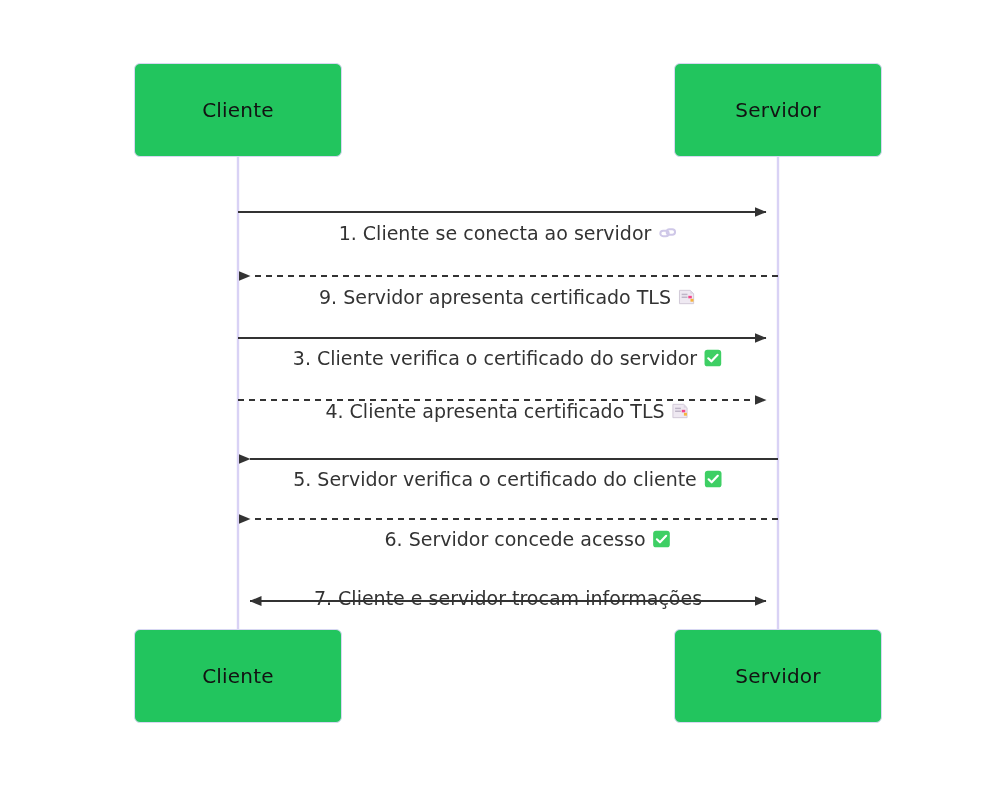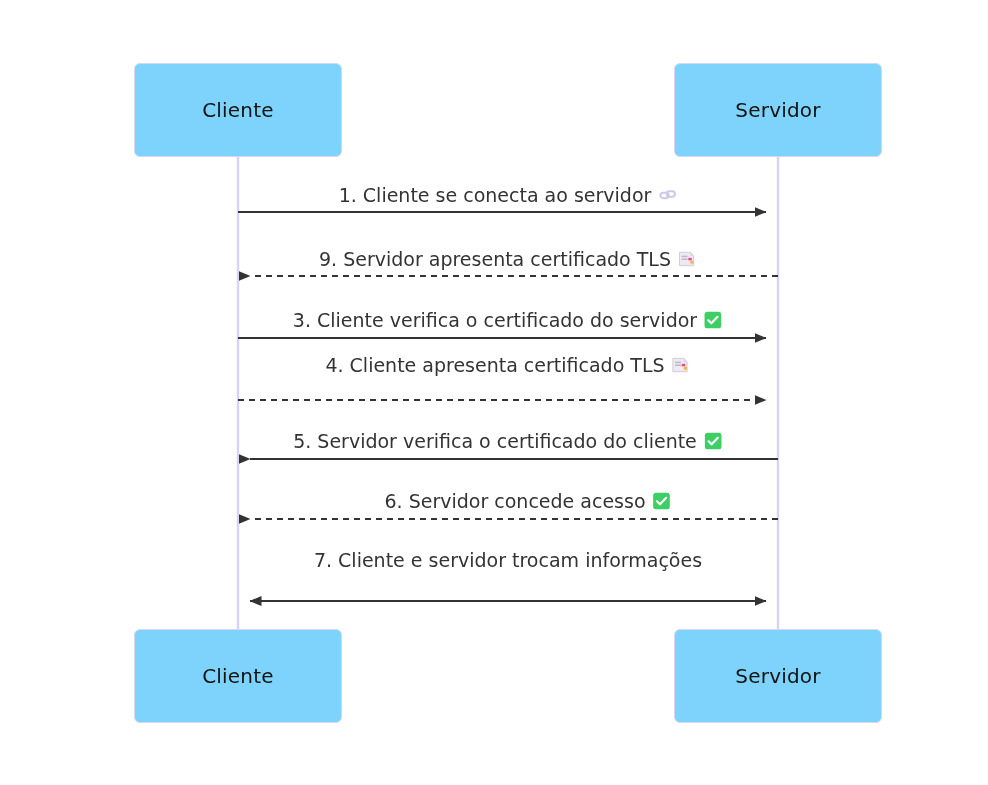--- a/index.html
+++ b/index.html
@@ -23,21 +23,21 @@
     position: absolute;
     inset: 0;
     width: 988px;
     height: 785px;
     display: block;
   }
   
   .actor-box {
     position: absolute;
     box-sizing: border-box;
-    background: #7dd3fc;
+    background: #22c55e;
     border: 1px solid #D7D7F2;
     border-radius: 6px;
     display: flex;
     align-items: center;
     justify-content: center;
   }
   .actor-label {
     font-family: "DejaVu Sans", sans-serif;
     font-size: 20px;
     color: #121212;
@@ -48,20 +48,21 @@
   
   .msg-label {
     position: absolute;
     font-family: "DejaVu Sans", sans-serif;
     font-size: 19px;
     color: #333333;
     line-height: 26px;
     white-space: nowrap;
     text-align: center;
     transform: translateX(-50%);
+    margin-top: 38px;
   }
   .msg-label.two-line {
     line-height: 25px;
     text-align: center;
   }
   
   .ic {
     display: inline-block;
     width: 20px;
     height: 20px;
@@ -138,21 +139,21 @@
        </svg>
   </div>
 
   <div class="msg-label" style="left:508px; top:307px;">
     <span>3. Cliente verifica o certificado do servidor</span><svg class="ic" viewBox="0 0 24 24">
          <rect x="2" y="2" width="20" height="20" rx="3.5" fill="#3ECF64"></rect>
          <path d="M6.5 12.4 L10.2 16 L17.6 8.2" fill="none" stroke="#ffffff" stroke-width="2.6" stroke-linecap="round" stroke-linejoin="round"></path>
        </svg>
   </div>
 
-  <div class="msg-label" style="left:508px; top:352px;">
+  <div class="msg-label" style="left:508px; top:360px;">
     <span>4. Cliente apresenta certificado TLS</span><svg class="ic" viewBox="0 0 24 24">
          <path d="M3 4 h13 l4 4 v12 H3 z" fill="#EFE9F2" stroke="#CFC6D4" stroke-width="1.1"></path>
          <path d="M16 4 v4 h4 z" fill="#DCD4E2"></path>
          <rect x="5.6" y="8" width="7" height="1.8" fill="#BFB6C8"></rect>
          <rect x="5.6" y="11.4" width="7" height="1.8" fill="#BFB6C8"></rect>
          <rect x="13.6" y="10.6" width="4.2" height="3" fill="#F2468B"></rect>
          <rect x="16.2" y="14.2" width="3.6" height="3.4" fill="#F6B43C"></rect>
        </svg>
   </div>
 

